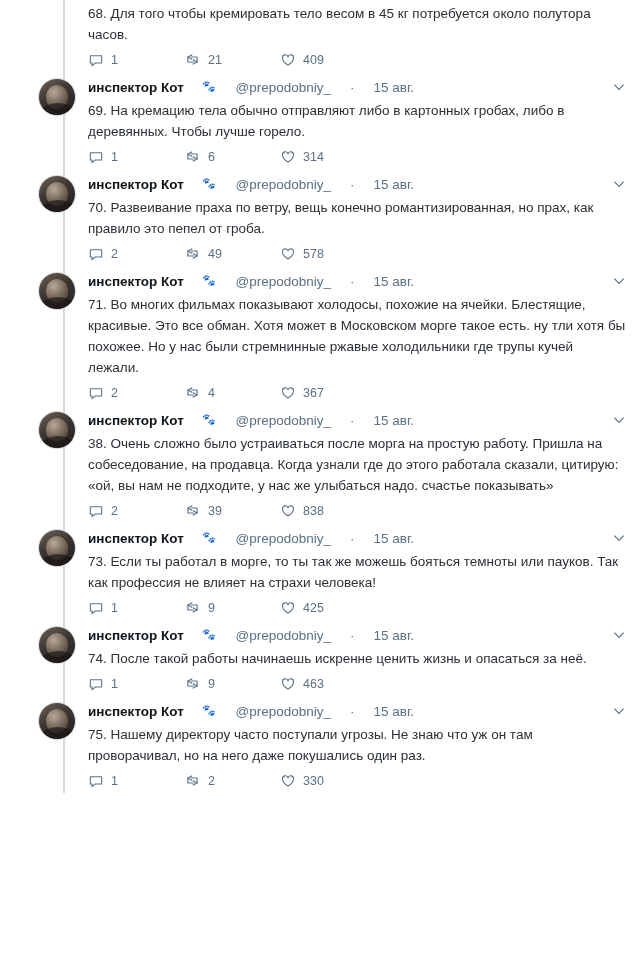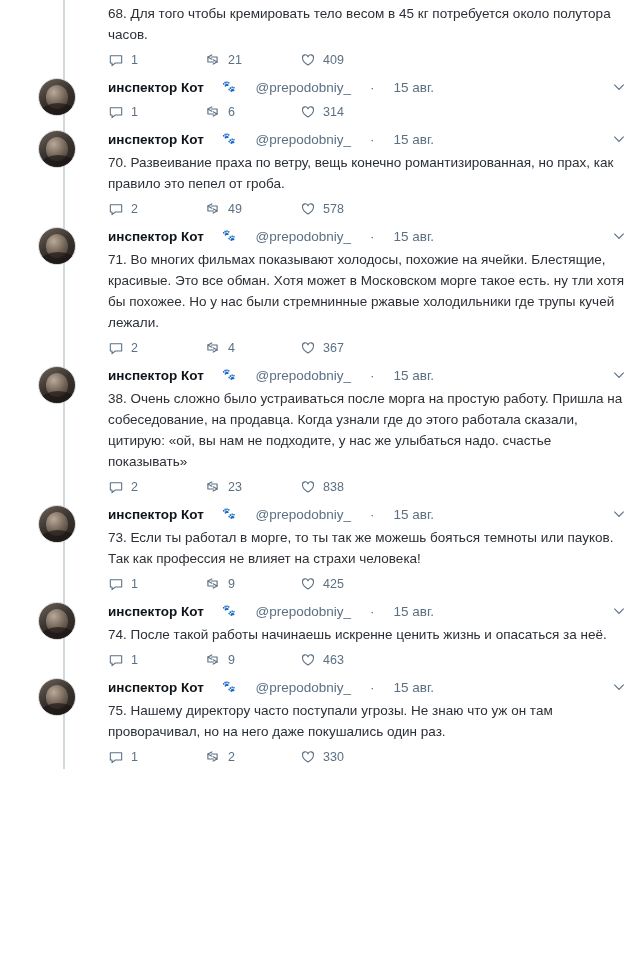--- a/index.html
+++ b/index.html
@@ -69,21 +69,20 @@
     bottom: -6px;
     width: 34px;
     height: 18px;
     border-radius: 50%;
     background: rgba(25,20,18,0.65);
   }
   .body-col {
     flex: 1 1 auto;
     min-width: 0;
     padding-left: 4px;
-    margin-left: 20px;
   }
   .tweet-header {
     display: flex;
     align-items: center;
     gap: 19px;
     font-size: 13.5px;
     line-height: 19px;
     white-space: nowrap;
     position: relative;
     padding-right: 22px;
@@ -198,20 +197,23 @@
         <span class="verified-paw">🐾</span>
         <span class="handle">@prepodobniy_</span>
         <span class="sep">·</span>
         <span class="date">15 авг.</span>
         <span class="caret">
           <svg viewBox="0 0 24 24" width="14" height="14" aria-hidden="true">
             <path d="M4 8 L12 16 L20 8" fill="none" stroke="currentColor" stroke-width="2"></path>
           </svg>
         </span>
       </div>
+      <div class="text-wrap">
+            <div class="tweet-text">69. На кремацию тела обычно отправляют либо в картонных гробах, либо в деревянных. Чтобы лучше горело.</div>
+          </div>
       <div class="actions">
         <div class="action reply">
           <svg viewBox="0 0 24 24" width="16" height="16" aria-hidden="true">
             <path d="M3.5 5.5h17v11h-9.5l-5 4v-4h-2.5z" fill="none" stroke="currentColor" stroke-width="1.6" stroke-linejoin="round"></path>
           </svg>
           <span class="count">1</span>
         </div>
         <div class="action retweet">
           <svg viewBox="0 0 24 24" width="17" height="17" aria-hidden="true">
             <path d="M5.5 8.5v7h8" fill="none" stroke="currentColor" stroke-width="1.6" stroke-linecap="round" stroke-linejoin="round"></path>
@@ -350,21 +352,21 @@
           </svg>
           <span class="count">2</span>
         </div>
         <div class="action retweet">
           <svg viewBox="0 0 24 24" width="17" height="17" aria-hidden="true">
             <path d="M5.5 8.5v7h8" fill="none" stroke="currentColor" stroke-width="1.6" stroke-linecap="round" stroke-linejoin="round"></path>
             <path d="M11 5.5l-5.5 3 5.5 3" fill="none" stroke="currentColor" stroke-width="1.6" stroke-linecap="round" stroke-linejoin="round"></path>
             <path d="M18.5 15.5v-7h-8" fill="none" stroke="currentColor" stroke-width="1.6" stroke-linecap="round" stroke-linejoin="round"></path>
             <path d="M13 18.5l5.5-3-5.5-3" fill="none" stroke="currentColor" stroke-width="1.6" stroke-linecap="round" stroke-linejoin="round"></path>
           </svg>
-          <span class="count">23</span>
+          <span class="count">39</span>
         </div>
         <div class="action like">
           <svg viewBox="0 0 24 24" width="16" height="16" aria-hidden="true">
             <path d="M12 19.5S3.8 14.2 3.8 9.2A4.2 4.2 0 0 1 12 7.4a4.2 4.2 0 0 1 8.2 1.8c0 5-8.2 10.3-8.2 10.3z" fill="none" stroke="currentColor" stroke-width="1.6" stroke-linejoin="round"></path>
           </svg>
           <span class="count">838</span>
         </div>
       </div>
     </div>
   </div>

